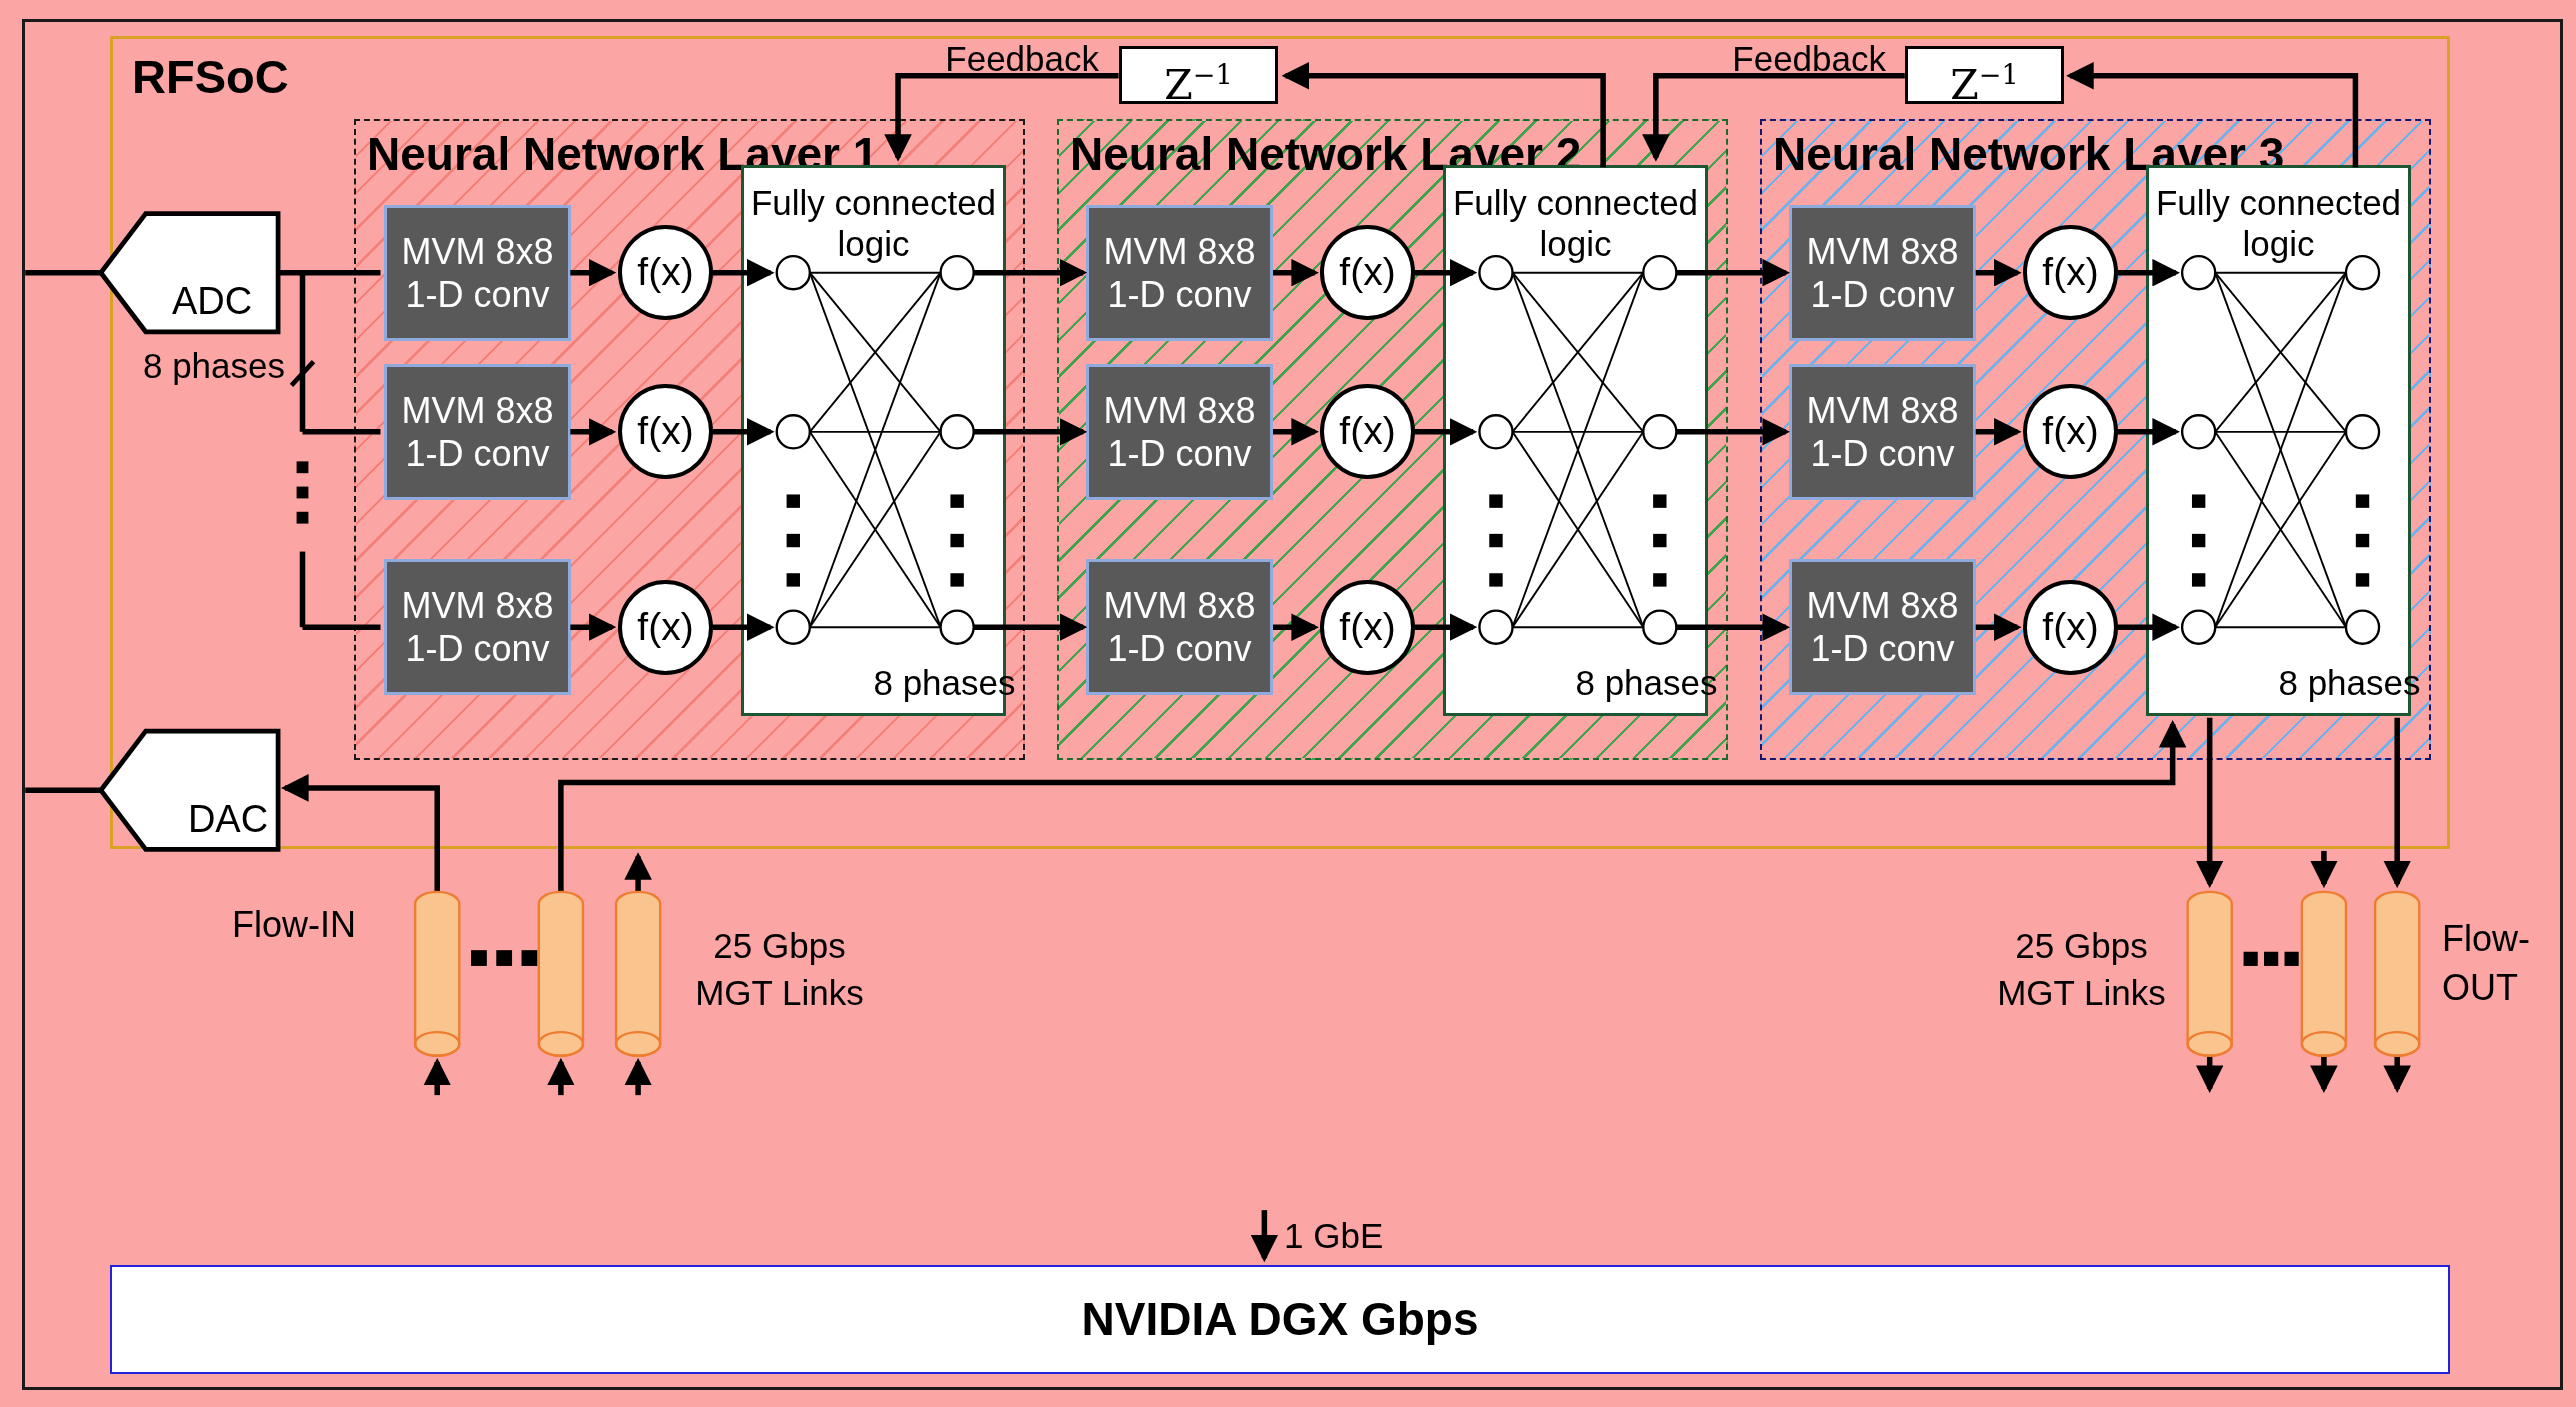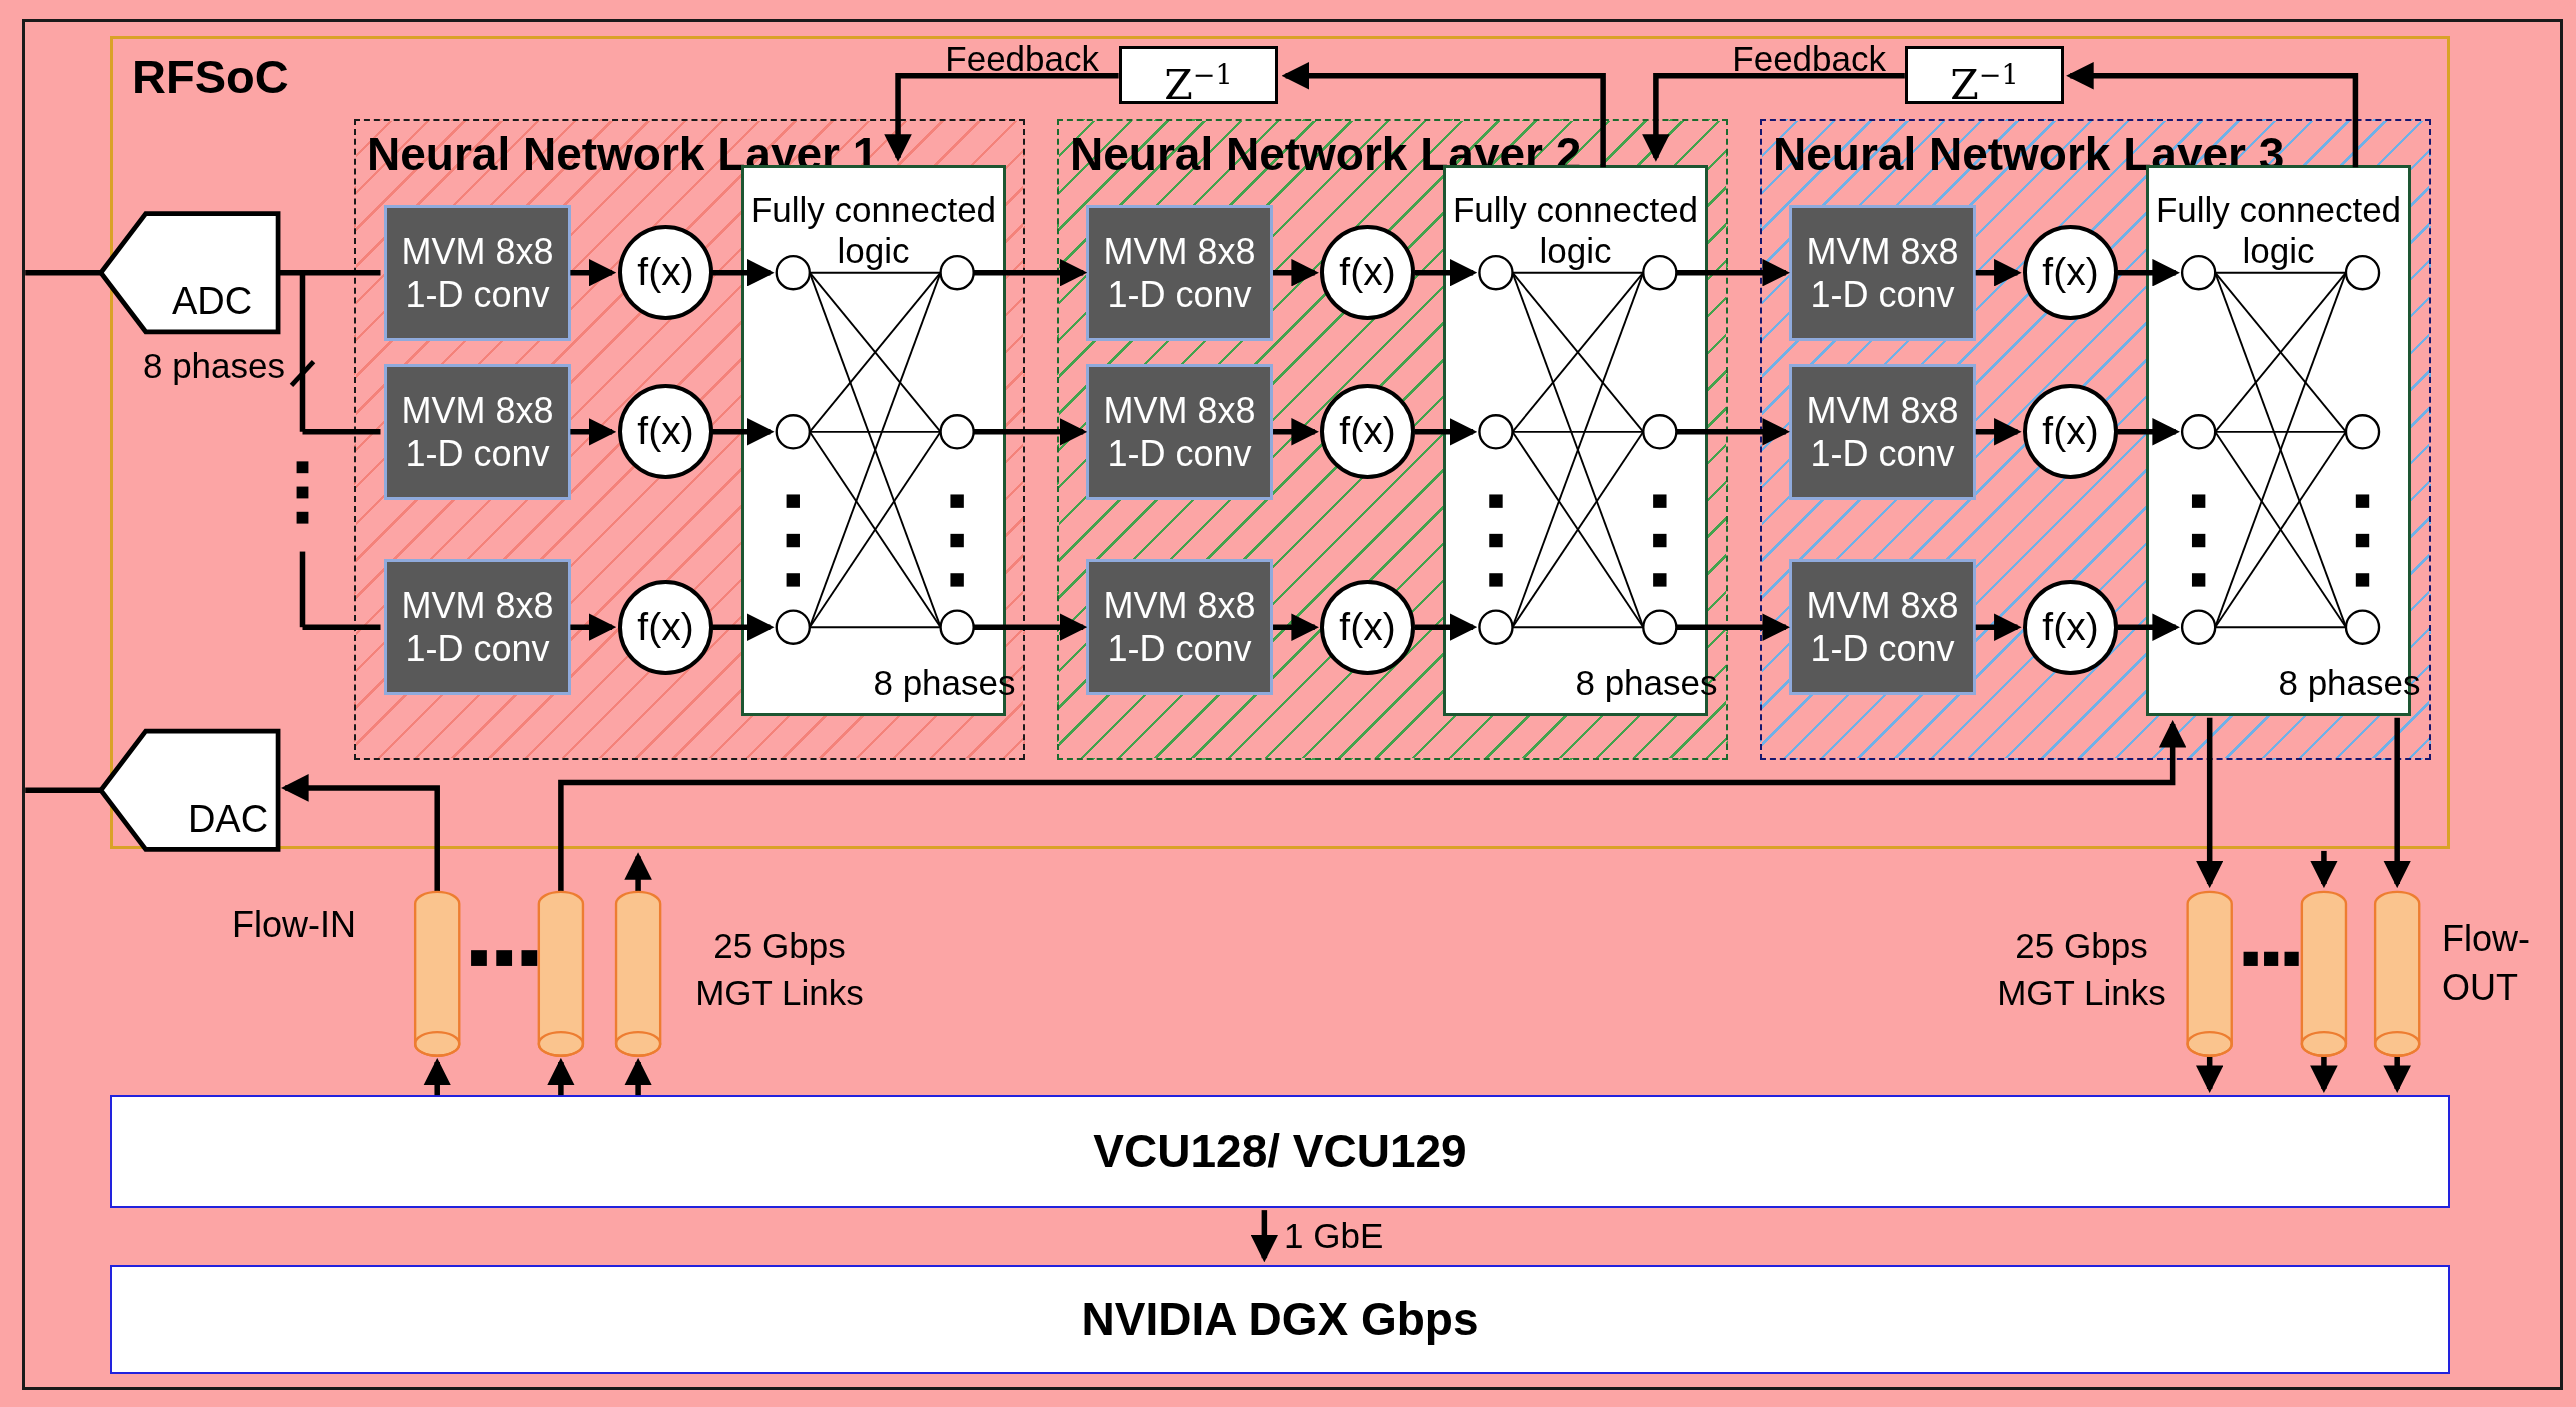--- a/index.html
+++ b/index.html
@@ -21,21 +21,21 @@
   .layer1{left:354px;--hc:var(--hatch-red);border-color:var(--l1-border);}
   .layer2{left:1057px;--hc:var(--hatch-green);border-color:var(--l2-border);}
   .layer3{left:1760px;--hc:var(--hatch-blue);border-color:var(--l3-border);}
   .layer-title{padding:6.3px 0 0 11px;font-size:46px;font-weight:bold;white-space:nowrap;}
   .mvm{width:187px;height:136px;background:var(--mvm-fill);border:3.2px solid var(--mvm-border);
        color:#fff;font-size:36px;line-height:43px;display:flex;flex-direction:column;
        align-items:center;justify-content:center;z-index:3;}
   .fx{width:95px;height:95px;border:4.7px solid #000;border-radius:50%;background:#fff;
       font-size:39px;text-align:center;line-height:85px;z-index:3;}
   .fc{width:265px;height:551px;top:165px;background:#fff;border:3.2px solid var(--fc-border);z-index:2;}
-  .fc-title{width:100%;text-align:center;padding-top:21px;font-size:35px;line-height:41px;}
+  .fc-title{width:100%;text-align:center;padding-top:14px;font-size:35px;line-height:41px;}
   .fc-phases{position:absolute;left:110px;top:495px;width:181px;text-align:center;font-size:35px;}
   .zbox{top:46px;width:159px;height:58px;border:3.9px solid #000;background:#fff;z-index:6;
         text-align:center;font-family:"DejaVu Serif",serif;font-size:41px;line-height:52px;}
   .zbox sup{font-size:27px;}
   .fblabel{top:39px;font-size:35px;text-align:right;z-index:6;}
   .board{left:110px;width:2340px;border:2.4px solid var(--board-border);background:#fff;
          text-align:center;font-weight:bold;font-size:46px;}
   .iolabel{font-size:36px;line-height:49px;z-index:6;}
   .small44{font-size:35px;line-height:47px;}
   .penlabel{width:132px;text-align:center;font-size:38px;z-index:6;margin-top:28px;}
@@ -153,21 +153,20 @@
   </div>
   <div class="abs small44" style="left:1985px;top:922px;width:193px;text-align:center;z-index:6;">
     <div>25 Gbps</div>
     <div>MGT Links</div>
   </div>
   <div class="abs iolabel" style="left:2442px;top:914px;width:118px;">
     <div>Flow-</div>
     <div>OUT</div>
   </div>
 
-  <div class="abs board" style="top:1095px;height:113px;line-height:109px;">VCU128/ VCU129</div>
   <div class="abs board" style="top:1265px;height:109px;line-height:104px;">NVIDIA DGX Gbps</div>
   <div class="abs small44" style="left:1284px;top:1212px;z-index:6;">1 GbE</div>
 
   <svg class="overlay" width="2576" height="1408" viewBox="0 0 3270 1787">
     <defs>
       <marker id="ah" viewBox="0 0 10 10" refX="8.5" refY="5" markerWidth="5" markerHeight="5" orient="auto">
         <path d="M0,0 L10,5 L0,10 z" fill="#000"></path>
       </marker>
 
       <g id="laygraph">

